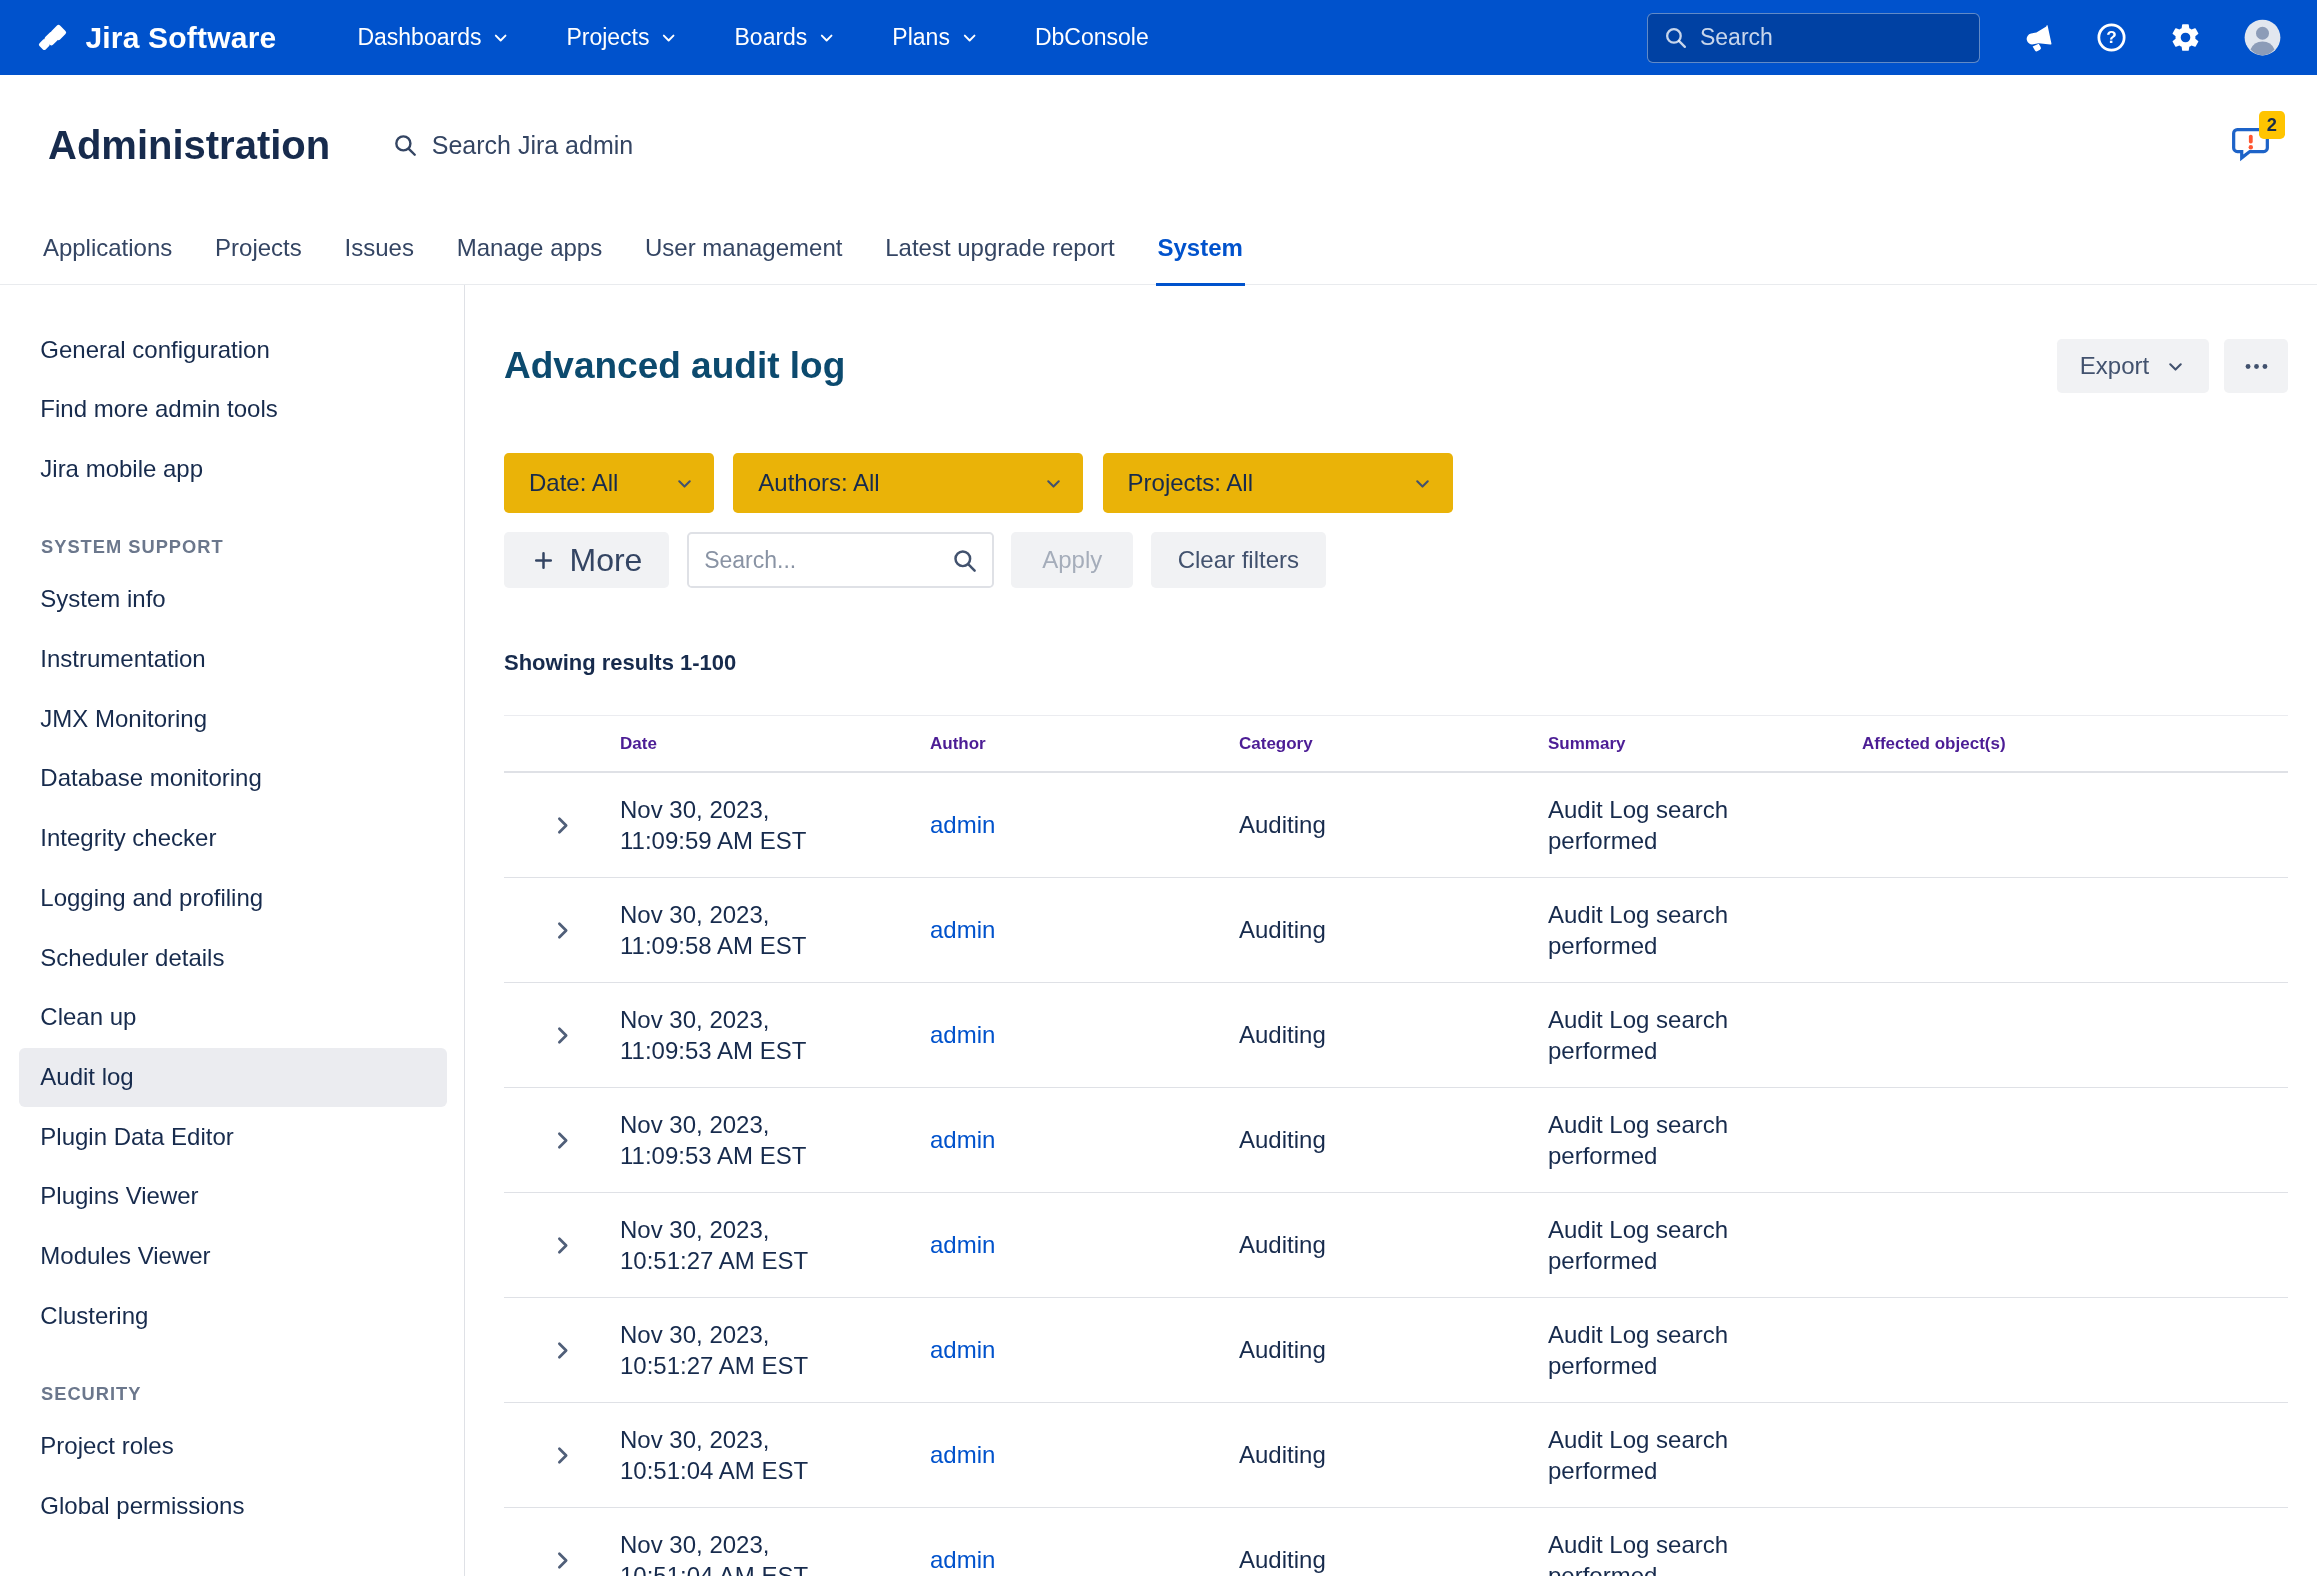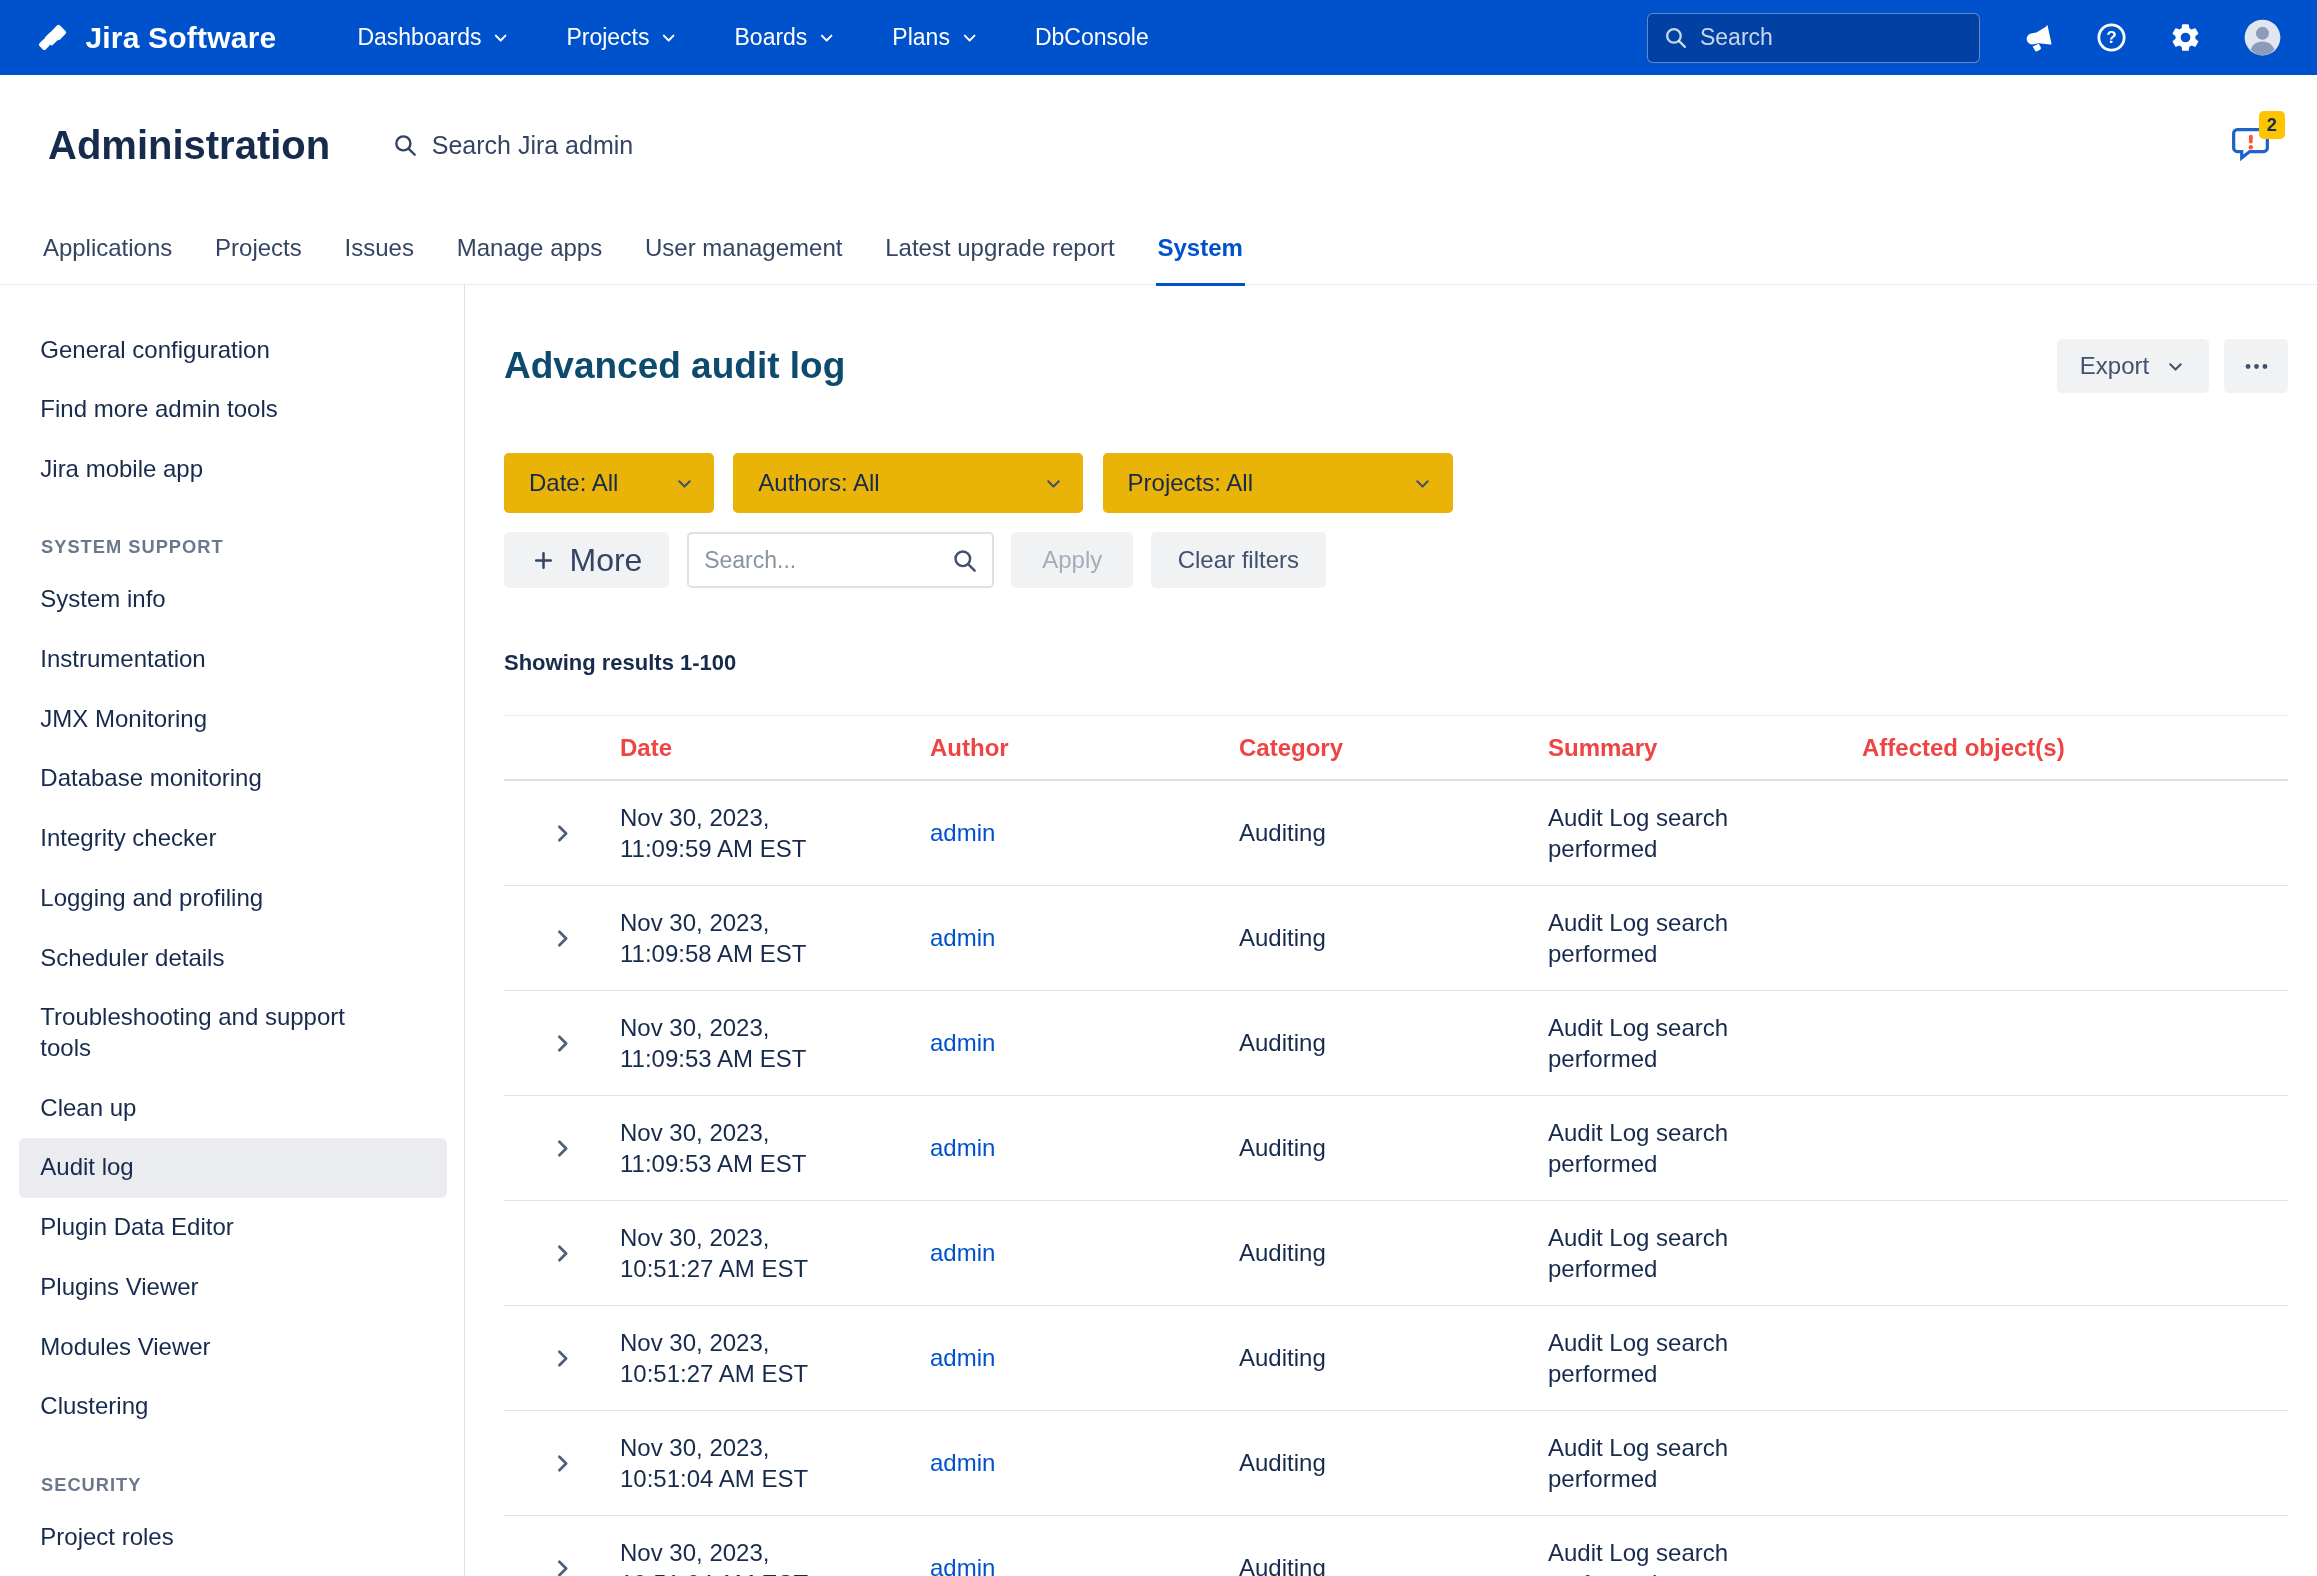--- a/index.html
+++ b/index.html
@@ -71,21 +71,21 @@
   .search-box svg { width:27px; height:27px; color:#42526E; flex:none; }
   .btn-apply { height:56px; padding:0 31px; color:#A5ADBA; font-size:24px; cursor:default; }
   .btn-clear { height:56px; padding:0 27px; font-size:24px; color:#42526E; }
 
   .results { margin-top:62px; font-size:22px; font-weight:700; color:#172B4D; }
 
   
   .table { margin-top:39px; }
   .tgrid { display:grid; grid-template-columns:116px 310px 309px 309px 314px 1fr; align-items:center; }
   .thead { border-top:1.9px solid #EBECF0; border-bottom:2.9px solid #DFE1E6; padding:17.4px 0 17.4px; }
-  .th { font-size:24px; font-weight:700; color:#ef4444; padding-right:19.3px; }
+  .th { font-size:17px; font-weight:700; color:#4c1d95; padding-right:19.3px; }
   .trow { height:105px; border-bottom:1.9px solid #DFE1E6; }
   .cell { font-size:24px; color:#172B4D; line-height:1.3; padding-right:23px; }
   .c-exp { display:flex; justify-content:center; align-items:center; padding-right:0; }
   .rowchev { background:none; border:none; cursor:pointer; color:#505F79; line-height:0; padding:5.8px; }
   .rowchev svg { width:25px; height:25px; display:block; }
   .date-line { display:block; }
   .author-link { color:#0052CC; text-decoration:none; cursor:pointer; }
   .c-sum { padding-right:93px; }
 </style>
 </head>
@@ -207,21 +207,20 @@
       </ul>
       <h3 class="side-section">SYSTEM SUPPORT</h3>
       <ul class="side-list">
         <li class="side-item">System info</li>
         <li class="side-item">Instrumentation</li>
         <li class="side-item">JMX Monitoring</li>
         <li class="side-item">Database monitoring</li>
         <li class="side-item">Integrity checker</li>
         <li class="side-item">Logging and profiling</li>
         <li class="side-item">Scheduler details</li>
-        <li class="side-item">Troubleshooting and support tools</li>
         <li class="side-item">Clean up</li>
         <li class="side-item selected">Audit log</li>
         <li class="side-item">Plugin Data Editor</li>
         <li class="side-item">Plugins Viewer</li>
         <li class="side-item">Modules Viewer</li>
         <li class="side-item">Clustering</li>
       </ul>
       <h3 class="side-section">SECURITY</h3>
       <ul class="side-list">
         <li class="side-item">Project roles</li>

